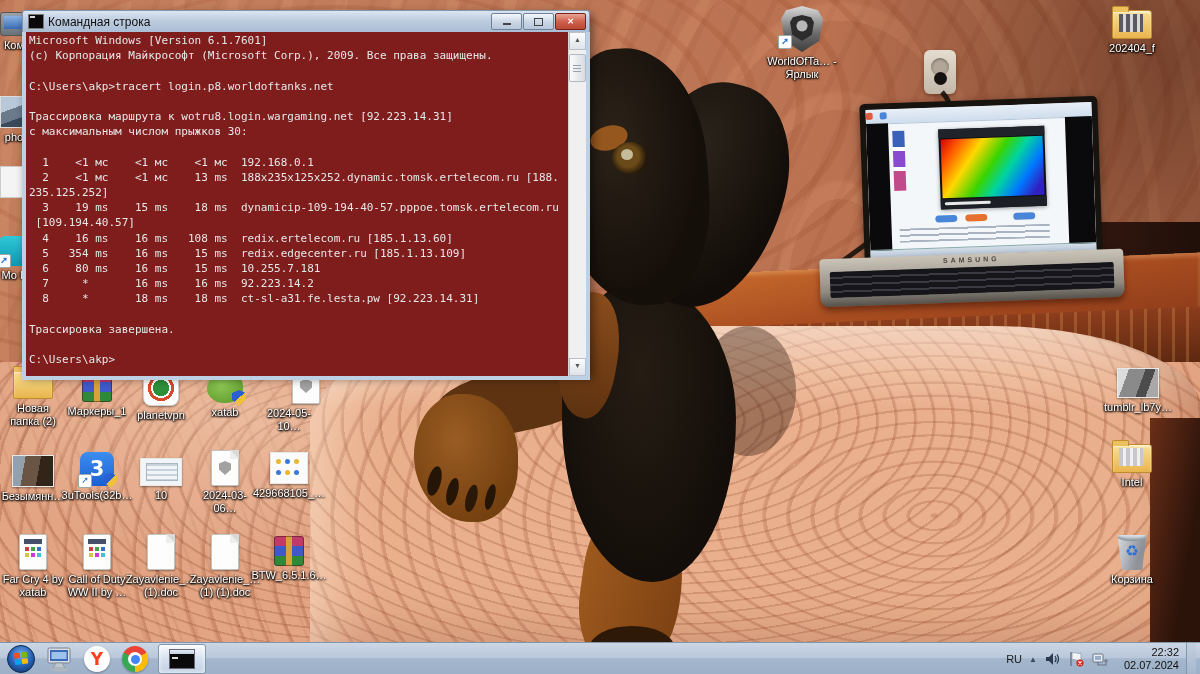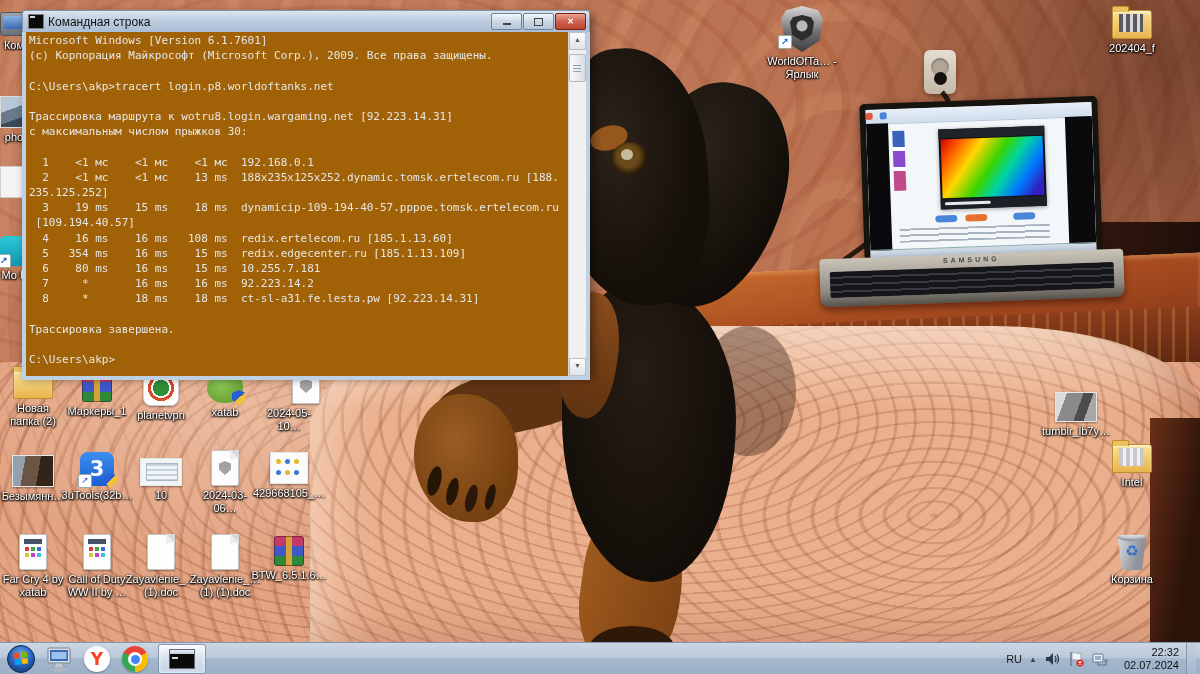--- a/index.html
+++ b/index.html
@@ -143,21 +143,21 @@
   
   .cmd{left:22px;top:10px;width:568px;height:365px;z-index:10;box-shadow:3px 4px 10px rgba(0,0,0,.45);border-radius:3px 3px 0 0;}
   .titlebar{height:21px;background:linear-gradient(#dce6f2,#bdccdf 45%,#abbed5);border:1px solid #7f96ae;border-bottom:none;border-radius:3px 3px 0 0;display:flex;align-items:center;padding:0 3px;}
   .cmdico{width:14px;height:13px;background:#0a0a0a;border:1px solid #7a7a7a;margin:0 4px 0 2px;position:relative;}
   .cmdico::before{content:"";position:absolute;left:1px;top:1px;width:5px;height:2px;background:#d8d8d8;}
   .titletext{font-size:12px;color:#111;flex:1;}
   .winbtn{width:29px;height:15px;margin-left:1px;border:1px solid #6e8299;border-radius:2px;background:linear-gradient(#f4f8fc,#ccd8e6 50%,#b6c6d9);display:flex;align-items:center;justify-content:center;font-size:8px;color:#333;}
   .winbtn.close{background:linear-gradient(#e8a496,#d0614c 50%,#b94733);border-color:#7e2015;color:#fff;font-weight:bold;}
   .winbtn .sq{width:7px;height:6px;border:1px solid #444;}
   .winbtn .mn{width:8px;height:2px;background:#444;margin-top:5px;}
-  .winbody{height:344px;border:4px solid #bdd0e4;border-top:none;background:#a16207;display:flex;}
+  .winbody{height:344px;border:4px solid #bdd0e4;border-top:none;background:#7f1d1d;display:flex;}
   .console{flex:1;overflow:hidden;padding:1px 0 0 3px;}
   .console pre{margin:0;font-family:"DejaVu Sans Mono",monospace;font-size:11px;line-height:15.2px;color:#e6e6e6;white-space:pre;}
   .sbar{width:17px;background:#f0f0f0;border-left:1px solid #d6d6d6;display:flex;flex-direction:column;}
   .sbtn{height:16px;background:linear-gradient(#fcfcfc,#dfe3e8);border:1px solid #bcc0c6;font-size:7px;color:#555;text-align:center;line-height:14px;}
   .strack{flex:1;position:relative;}
   .sthumb{position:absolute;left:0;top:4px;width:15px;height:26px;background:linear-gradient(90deg,#fafafa,#d8dce2);border:1px solid #b4b8be;border-radius:2px;}
   .sthumb::after{content:"";position:absolute;left:3px;top:10px;width:8px;height:1px;background:#9aa0a8;box-shadow:0 3px 0 #9aa0a8,0 6px 0 #9aa0a8;}
 
   
   .taskbar{left:0;top:642px;width:1200px;height:32px;background:linear-gradient(#ccd7e5,#b9c8da 45%,#a3b6cc 50%,#9cb0c8);border-top:1px solid #8296ad;display:flex;align-items:center;z-index:20;}
@@ -327,21 +327,21 @@
 
   <div class="dicon" style="left:766px;top:6px;width:72px;">
     <div class="art i-wot"></div>
     <span class="shortcut" style="left:12px;bottom:32px;position:absolute;">➚</span>
     <div class="dlabel">WorldOfTa… - Ярлык</div>
   </div>
   <div class="dicon" style="left:1096px;top:10px;width:72px;">
     <div class="art i-folder files"></div>
     <div class="dlabel">202404_f</div>
   </div>
-  <div class="dicon" style="left:1038px;top:368px;width:76px;margin-top:24px;">
+  <div class="dicon" style="left:1100px;top:368px;width:76px;">
     <div class="art i-tumblr i-thumb"></div>
     <div class="dlabel">tumblr_lb7y…</div>
   </div>
   <div class="dicon" style="left:1100px;top:444px;width:64px;">
     <div class="art i-folder files-lite"></div>
     <div class="dlabel">Intel</div>
   </div>
   <div class="dicon" style="left:1096px;top:532px;width:72px;">
     <div class="art i-bin">
         <span>♻</span>

